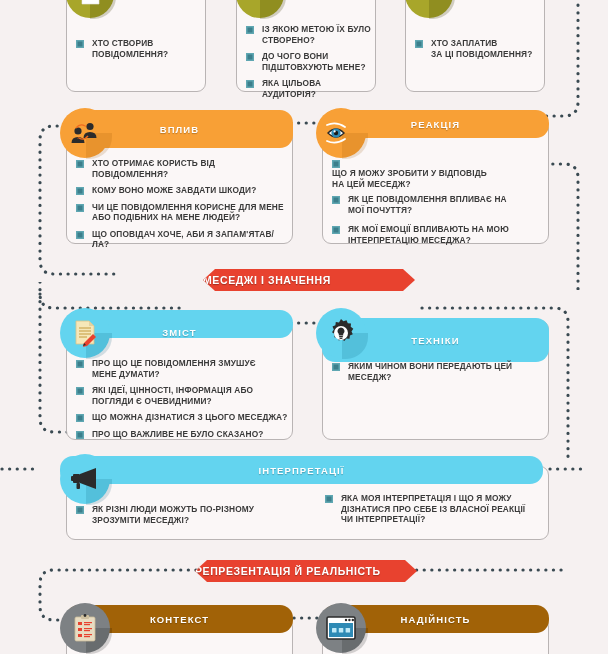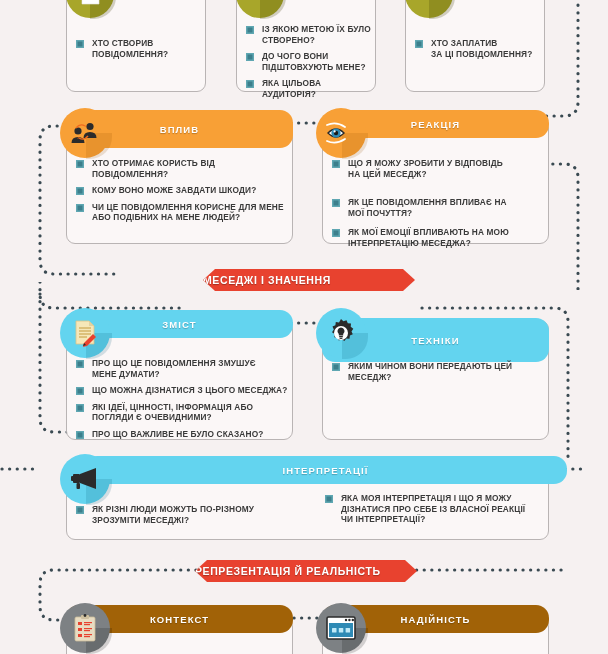--- a/index.html
+++ b/index.html
@@ -268,38 +268,42 @@
     </div>
     <div class="qitem">
       <span class="bullet"></span>
       <span class="qtext">КОМУ ВОНО МОЖЕ ЗАВДАТИ ШКОДИ?</span>
     </div>
     <div class="qitem">
       <span class="bullet"></span>
       <span class="qtext">ЧИ ЦЕ ПОВІДОМЛЕННЯ КОРИСНЕ ДЛЯ МЕНЕ
 АБО ПОДІБНИХ НА МЕНЕ ЛЮДЕЙ?</span>
     </div>
+    <div class="qitem">
+      <span class="bullet"></span>
+      <span class="qtext">ЩО ОПОВІДАЧ ХОЧЕ, АБИ Я ЗАПАМ'ЯТАВ/ЛА?</span>
+    </div>
   </div>
 
   <div class="card" style="left:322px; top:120px; width:227px; height:124px;"></div>
   <div class="hdr orange" style="left:322px; top:110px; width:227px; height:28px;">
     <span class="hdr-title">РЕАКЦІЯ</span>
   </div>
   <div class="badge orange" style="left:316px; top:108px; width:50px; height:50px;">
     <svg width="32" height="22" viewBox="0 0 32 22">
       <path d="M3 11 q8 -8 16 0 q-8 8 -16 0 z" fill="#ffffff" stroke="#2b2b2b" stroke-width="1.4"></path>
       <circle cx="11" cy="11" r="4.6" fill="#2e8ab5"></circle>
       <circle cx="11" cy="11" r="2.2" fill="#1a1a1a"></circle>
       <circle cx="9.6" cy="9.4" r="1.1" fill="#ffffff"></circle>
       <path d="M2 3 q9 -4 18 2" fill="none" stroke="#ffffff" stroke-width="1.8" stroke-linecap="round"></path>
       <path d="M2 19 q9 4 18 -2" fill="none" stroke="#ffffff" stroke-width="1.8" stroke-linecap="round"></path>
     </svg>
   </div>
   <div class="qlist" style="left:332px; top:158px; width:212px;">
-    <div class="qitem" style="margin-bottom:18px;">
+    <div class="qitem" style="margin-bottom:5px;flex-direction:column;">
       <span class="bullet"></span>
       <span class="qtext">ЩО Я МОЖУ ЗРОБИТИ У ВІДПОВІДЬ
 НА ЦЕЙ МЕСЕДЖ?</span>
     </div>
     <div class="qitem" style="margin-bottom:9px;">
       <span class="bullet"></span>
       <span class="qtext">ЯК ЦЕ ПОВІДОМЛЕННЯ ВПЛИВАЄ НА
 МОЇ ПОЧУТТЯ?</span>
     </div>
     <div class="qitem">
@@ -307,21 +311,21 @@
       <span class="qtext">ЯК МОЇ ЕМОЦІЇ ВПЛИВАЮТЬ НА МОЮ
 ІНТЕРПРЕТАЦІЮ МЕСЕДЖА?</span>
     </div>
   </div>
 
   <div class="ribbon" style="left:203px; top:269px; width:212px;">
     <span>МЕСЕДЖІ І ЗНАЧЕННЯ</span>
   </div>
 
   <div class="card" style="left:66px; top:320px; width:227px; height:120px;"></div>
-  <div class="hdr cyan" style="left:66px; top:310px; width:227px; height:28px;">
+  <div class="hdr cyan" style="left:66px; top:310px; width:227px; height:28px;align-items:flex-end;">
     <span class="hdr-title">ЗМІСТ</span>
   </div>
   <div class="badge cyan" style="left:60px; top:308px; width:50px; height:50px;">
     <svg width="26" height="28" viewBox="0 0 26 28">
       <path d="M4 2 h13 l5 5 v18 h-18 z" fill="#f6e7b8" stroke="#d8c48a" stroke-width="0.8"></path>
       <path d="M17 2 v5 h5 z" fill="#e2d2a0"></path>
       <g stroke="#c9a24a" stroke-width="1.1">
         <line x1="7" y1="9" x2="19" y2="9"></line>
         <line x1="7" y1="12" x2="19" y2="12"></line>
         <line x1="7" y1="15" x2="19" y2="15"></line>
@@ -332,26 +336,26 @@
     </svg>
   </div>
   <div class="qlist" style="left:76px; top:358px; width:215px;">
     <div class="qitem">
       <span class="bullet"></span>
       <span class="qtext">ПРО ЩО ЦЕ ПОВІДОМЛЕННЯ ЗМУШУЄ
 МЕНЕ ДУМАТИ?</span>
     </div>
     <div class="qitem">
       <span class="bullet"></span>
-      <span class="qtext">ЩО МОЖНА ДІЗНАТИСЯ З ЦЬОГО МЕСЕДЖА?</span>
-    </div>
-    <div class="qitem">
-      <span class="bullet"></span>
       <span class="qtext">ЯКІ ІДЕЇ, ЦІННОСТІ, ІНФОРМАЦІЯ АБО
 ПОГЛЯДИ Є ОЧЕВИДНИМИ?</span>
+    </div>
+    <div class="qitem">
+      <span class="bullet"></span>
+      <span class="qtext">ЩО МОЖНА ДІЗНАТИСЯ З ЦЬОГО МЕСЕДЖА?</span>
     </div>
     <div class="qitem">
       <span class="bullet"></span>
       <span class="qtext">ПРО ЩО ВАЖЛИВЕ НЕ БУЛО СКАЗАНО?</span>
     </div>
   </div>
 
   <div class="card" style="left:322px; top:320px; width:227px; height:120px;"></div>
   <div class="hdr cyan" style="left:322px; top:318px; width:227px; height:44px;text-align:center;">
     <span class="hdr-title">ТЕХНІКИ</span>
@@ -369,21 +373,21 @@
   </div>
   <div class="qlist" style="left:332px; top:361px; width:212px;">
     <div class="qitem">
       <span class="bullet"></span>
       <span class="qtext">ЯКИМ ЧИНОМ ВОНИ ПЕРЕДАЮТЬ ЦЕЙ
 МЕСЕДЖ?</span>
     </div>
   </div>
 
   <div class="card" style="left:66px; top:466px; width:483px; height:74px;"></div>
-  <div class="hdr cyan" style="left:84px; top:456px; width:483px; height:28px;">
+  <div class="hdr cyan" style="left:60px; top:456px; width:483px; height:28px;">
     <span class="hdr-title">ІНТЕРПРЕТАЦІЇ</span>
   </div>
   <div class="badge cyan" style="left:60px; top:454px; width:50px; height:50px;">
     <svg width="30" height="24" viewBox="0 0 30 24">
       <path d="M10 7 L26 1 v21 L10 16 z" fill="#2b2b2b"></path>
       <rect x="3" y="7" width="7" height="9" rx="1" fill="#2b2b2b"></rect>
       <rect x="1" y="9" width="3" height="5" rx="1" fill="#2b2b2b"></rect>
       <rect x="6.5" y="16" width="3.5" height="6" rx="1" fill="#2b2b2b"></rect>
     </svg>
   </div>

